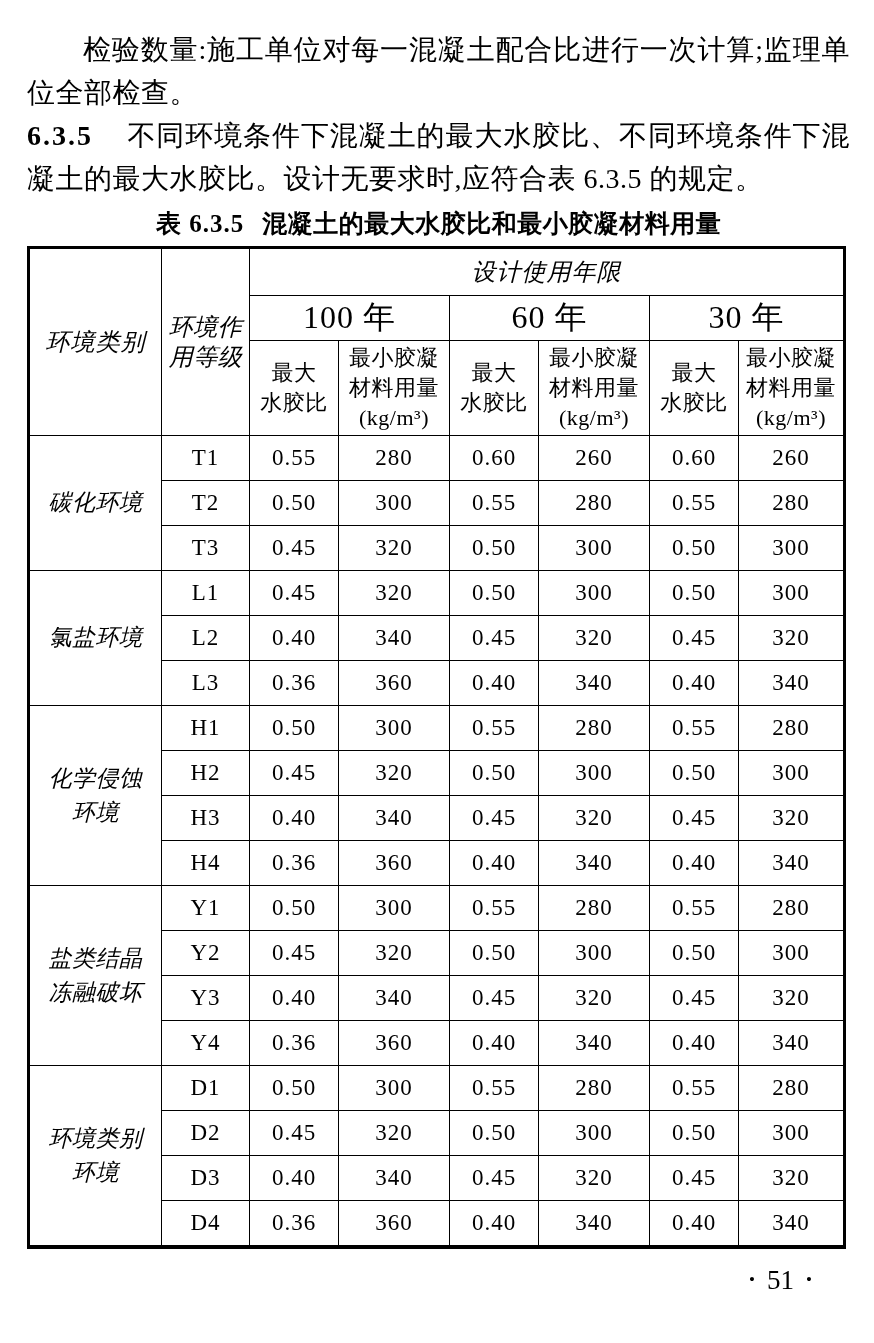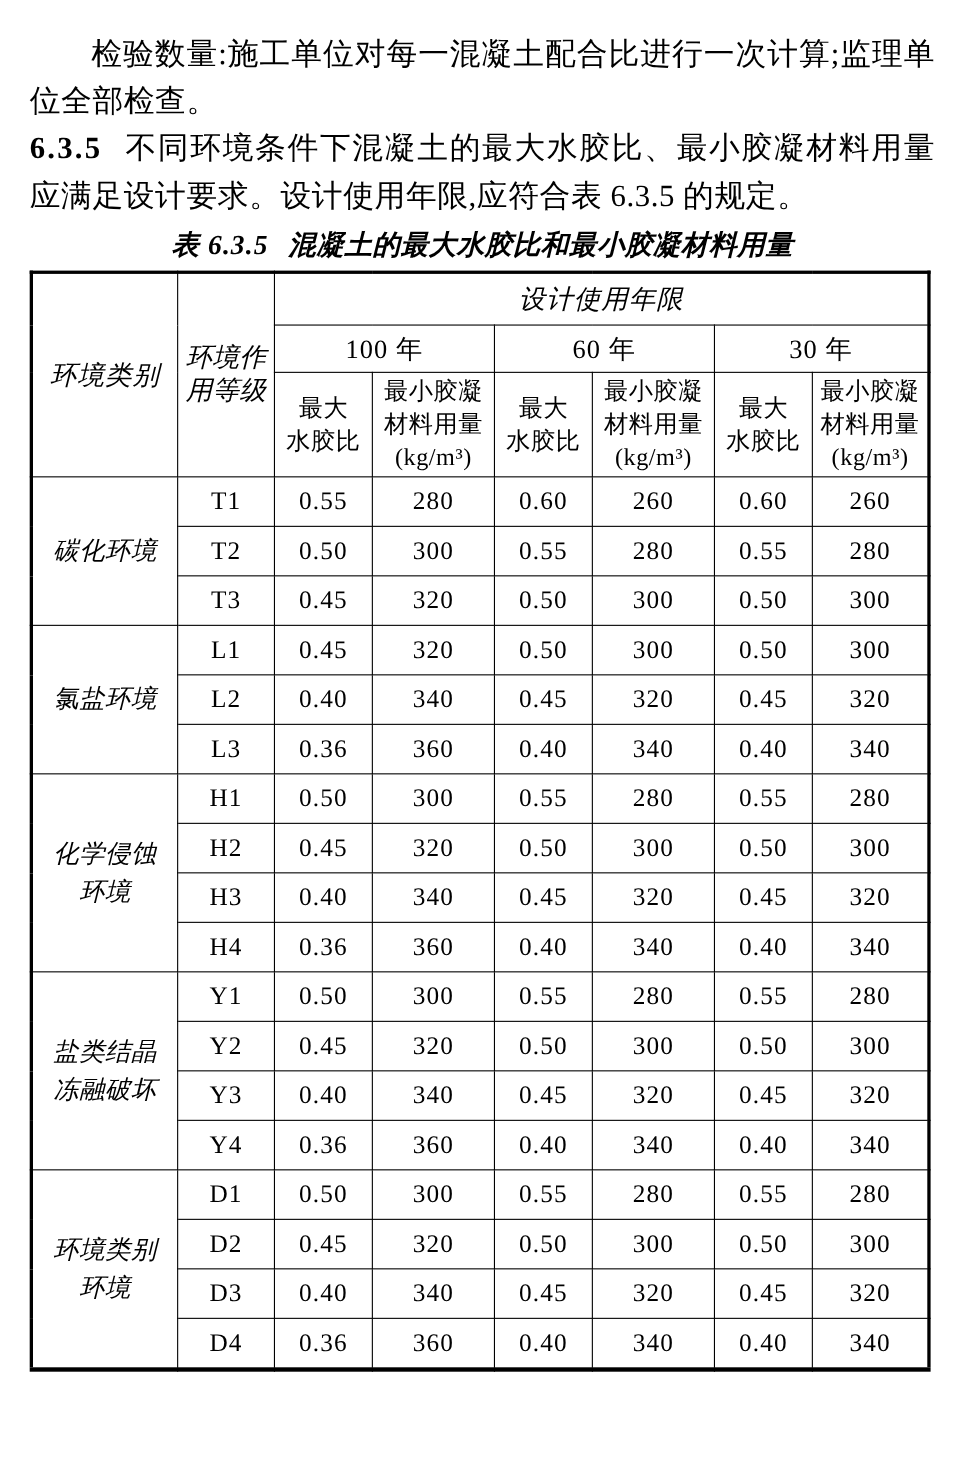--- a/index.html
+++ b/index.html
@@ -25,52 +25,51 @@
     margin: 0;
     font-size: 28px;
     line-height: 43px;
     text-align: justify;
     letter-spacing: 0.5px;
   }
   .para.indent { text-indent: 2em; }
   .clause-num {
     font-weight: bold;
     letter-spacing: 2px;
-    margin-right: 20px;
+    margin-right: 34px;
     font-family: "Liberation Serif", "DejaVu Serif", serif;
   }
   .table-title {
     text-align: center;
     font-weight: bold;
     font-size: 25px;
     line-height: 30px;
     margin: 9px 0 7px 0;
     letter-spacing: 0.5px;
-    font-style: italic;
   }
   .table-title .tt-num { margin-right: 18px; letter-spacing: 1px; }
   table.spec {
     width: 816px;
     border-collapse: collapse;
     table-layout: fixed;
     border: 3px solid #000000;
     border-bottom-width: 4px;
   }
   table.spec th, table.spec td {
     border: 1.5px solid #000000;
     text-align: center;
     vertical-align: middle;
     font-weight: normal;
     padding: 0;
     font-size: 23px;
     letter-spacing: 1px;
     overflow: hidden;
   }
   tr.h-row1 th { height: 46px; font-size: 24px; font-style: italic; }
-  tr.h-row2 th { height: 42px; font-size: 24px; }
+  tr.h-row2 th { height: 42px; font-size: 32px; }
   tr.h-row3 th { height: 94px; font-size: 22px; }
   th .line, td .line { display: block; line-height: 30px; letter-spacing: 0.5px; }
   th.big-head { font-size: 24px; }
   td.cat { font-size: 24px; }
   td.cat .line { line-height: 34px; font-style: italic; }
   tbody td { height: 44px; }
   .footer {
     margin-top: 15px;
     text-align: right;
     padding-right: 26px;
@@ -84,21 +83,21 @@
   }
 </style>
 </head>
 <body>
 
 <div class="page">
 
   <p class="para indent">检验数量:施工单位对每一混凝土配合比进行一次计算;监理单位全部检查。</p>
 
 
-  <p class="para"><span class="clause-num">6.3.5</span><span>不同环境条件下混凝土的最大水胶比、最小胶凝材料用量应满足设计要求。设计使用年限,应符合表 6.3.5 的规定。</span></p>
+  <p class="para"><span class="clause-num">6.3.5</span><span>不同环境条件下混凝土的最大水胶比、不同环境条件下混凝土的最大水胶比。设计无要求时,应符合表 6.3.5 的规定。</span></p>
 
   <div class="table-title">
     <span class="tt-num">表 6.3.5</span><span>混凝土的最大水胶比和最小胶凝材料用量</span>
   </div>
 
   <table class="spec">
     <colgroup>
       <col style="width:133px">
       <col style="width:88px">
       <col style="width:89px">
@@ -329,14 +328,17 @@
           <td>0.36</td>
           <td>360</td>
           <td>0.40</td>
           <td>340</td>
           <td>0.40</td>
           <td>340</td>
         </tr>
       </tbody>
   </table>
 
+  <div class="footer">
+    <span class="dot">•</span><span>51</span><span class="dot">•</span>
+  </div>
 
 </div>
 
 </body></html>

